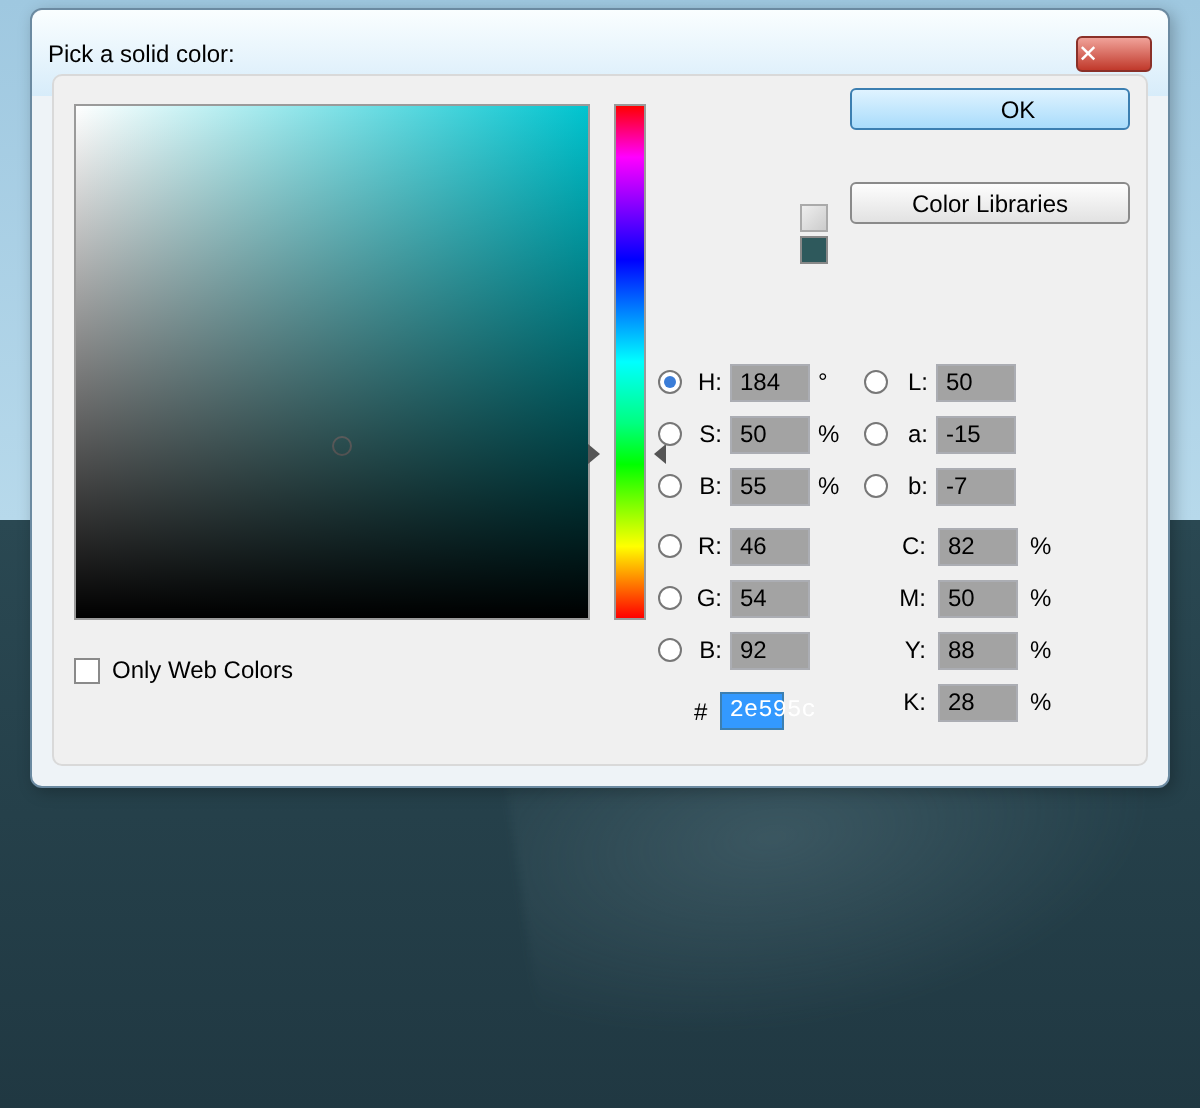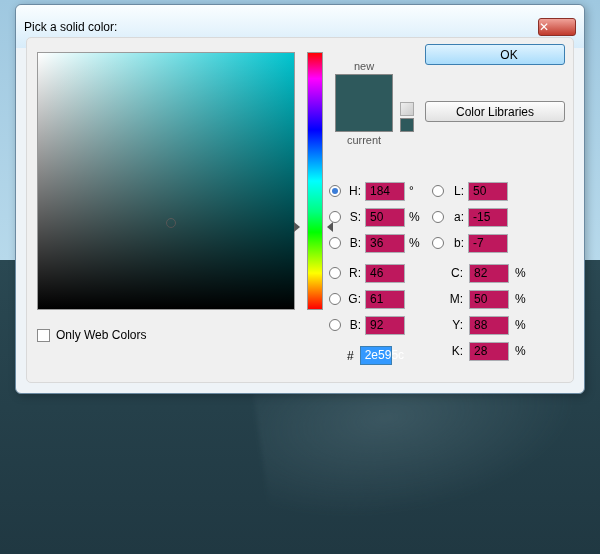--- a/index.html
+++ b/index.html
@@ -26,27 +26,27 @@
   .cube { width:14px; height:14px; border:1px solid #aaa; background:linear-gradient(135deg,#eee,#ccc); margin:2px auto; }
   .tinysw { width:14px; height:14px; border:1px solid #888; margin:0 auto; }
   .btncol { position:absolute; right:8px; top:6px; width:140px; display:flex; flex-direction:column; gap:8px; }
   .btn { height:21px; border:1px solid #8a8a8a; border-radius:3px; background:linear-gradient(to bottom,#fdfdfd,#e2e2e2); font-size:12px; }
   .btn.ok { background:linear-gradient(to bottom,#dff3ff,#a9dcfb); border:1px solid #3c7fb1;padding-left:28px; }
   .ngrid { position:absolute; left:302px; top:140px; }
   .row { display:flex; align-items:center; height:26px; gap:4px; }
   .radio { width:12px; height:12px; border:1px solid #777; border-radius:50%; background:#fff; display:inline-block; }
   .radio.checked::after { content:""; display:block; width:6px; height:6px; background:#3b7dd8; border-radius:50%; margin:2px; }
   .lbl { width:16px; text-align:right; }
-  .num { width:40px; height:19px; border:1px solid #abadb3; background:#be185d; padding:0 4px; line-height:17px; display:inline-block; text-align:left;}
+  .num { width:40px; height:19px; border:1px solid #abadb3; background:#a3a3a3; padding:0 4px; line-height:17px; display:inline-block; text-align:left;}
   .unit { width:14px; }
   .col2 { position:absolute; left:405px; top:140px; }
   .cmyk { position:absolute; left:420px; top:222px; }
   .cmyk .row { gap:6px; }
   .hexrow { position:absolute; left:320px; top:308px; display:flex; align-items:center; gap:6px; }
-  .hexval { width:32px; height:19px; border:1px solid #3c7fb1; background:#3399ff; color:#fff; padding:0 4px; line-height:17px; }
+  .hexval { width:32px; height:19px; border:1px solid #3c7fb1; background:#3399ff; color:#fff; padding:0 4px; line-height:17px;font-family:Liberation Mono, monospace; }
   .owc { position:absolute; left:10px; top:290px; display:flex; align-items:center; gap:6px; }
   .cb { width:13px; height:13px; border:1px solid #8a8a8a; background:#fff; }
   .rgbblock { position:absolute; left:302px; top:222px; }
 </style>
 </head>
 <body>
 
 <div class="bgfish"></div>
 
 <div class="dialog">
@@ -58,70 +58,62 @@
   </div>
   <div class="inner">
 
     <div class="field">
       <div class="cursor"></div>
     </div>
     <div class="huearrowL"></div>
     <div class="huebar"></div>
     <div class="huearrowR"></div>
 
-    <div class="swatchbox">
-      <div class="swatchlabel">new</div>
-      <div class="swatch">
-        <div style="background:#2e595c"></div>
-        <div style="background:#2e595c"></div>
-      </div>
-      <div class="swatchlabel">current</div>
-    </div>
     <div class="cubewrap">
       <div class="cube"></div>
       <div class="tinysw" style="background:#2e595c"></div>
     </div>
 
     <div class="btncol">
       <button class="btn ok">OK</button>
-      <button class="btn" style="margin-top:28px">Color Libraries</button>
+      <button class="btn" style="margin-top:18px">Color Libraries</button>
     </div>
 
     <div class="ngrid">
       <div class="row">
           <span class="radio checked"></span>
           <span class="lbl">H:</span>
           <span class="num">184</span>
           <span class="unit">°</span>
         </div>
       <div class="row">
           <span class="radio"></span>
           <span class="lbl">S:</span>
           <span class="num">50</span>
           <span class="unit">%</span>
         </div>
       <div class="row">
           <span class="radio"></span>
           <span class="lbl">B:</span>
-          <span class="num">36</span>
+          <span class="num">55</span>
           <span class="unit">%</span>
         </div>
     </div>
 
     <div class="rgbblock">
       <div class="row">
           <span class="radio"></span>
           <span class="lbl">R:</span>
           <span class="num">46</span>
           <span class="unit"></span>
         </div>
       <div class="row">
           <span class="radio"></span>
           <span class="lbl">G:</span>
-          <span class="num">61</span>
+          <span class="num">54</span>
           <span class="unit"></span>
         </div>
       <div class="row">
           <span class="radio"></span>
           <span class="lbl">B:</span>
           <span class="num">92</span>
           <span class="unit"></span>
         </div>
     </div>
 

